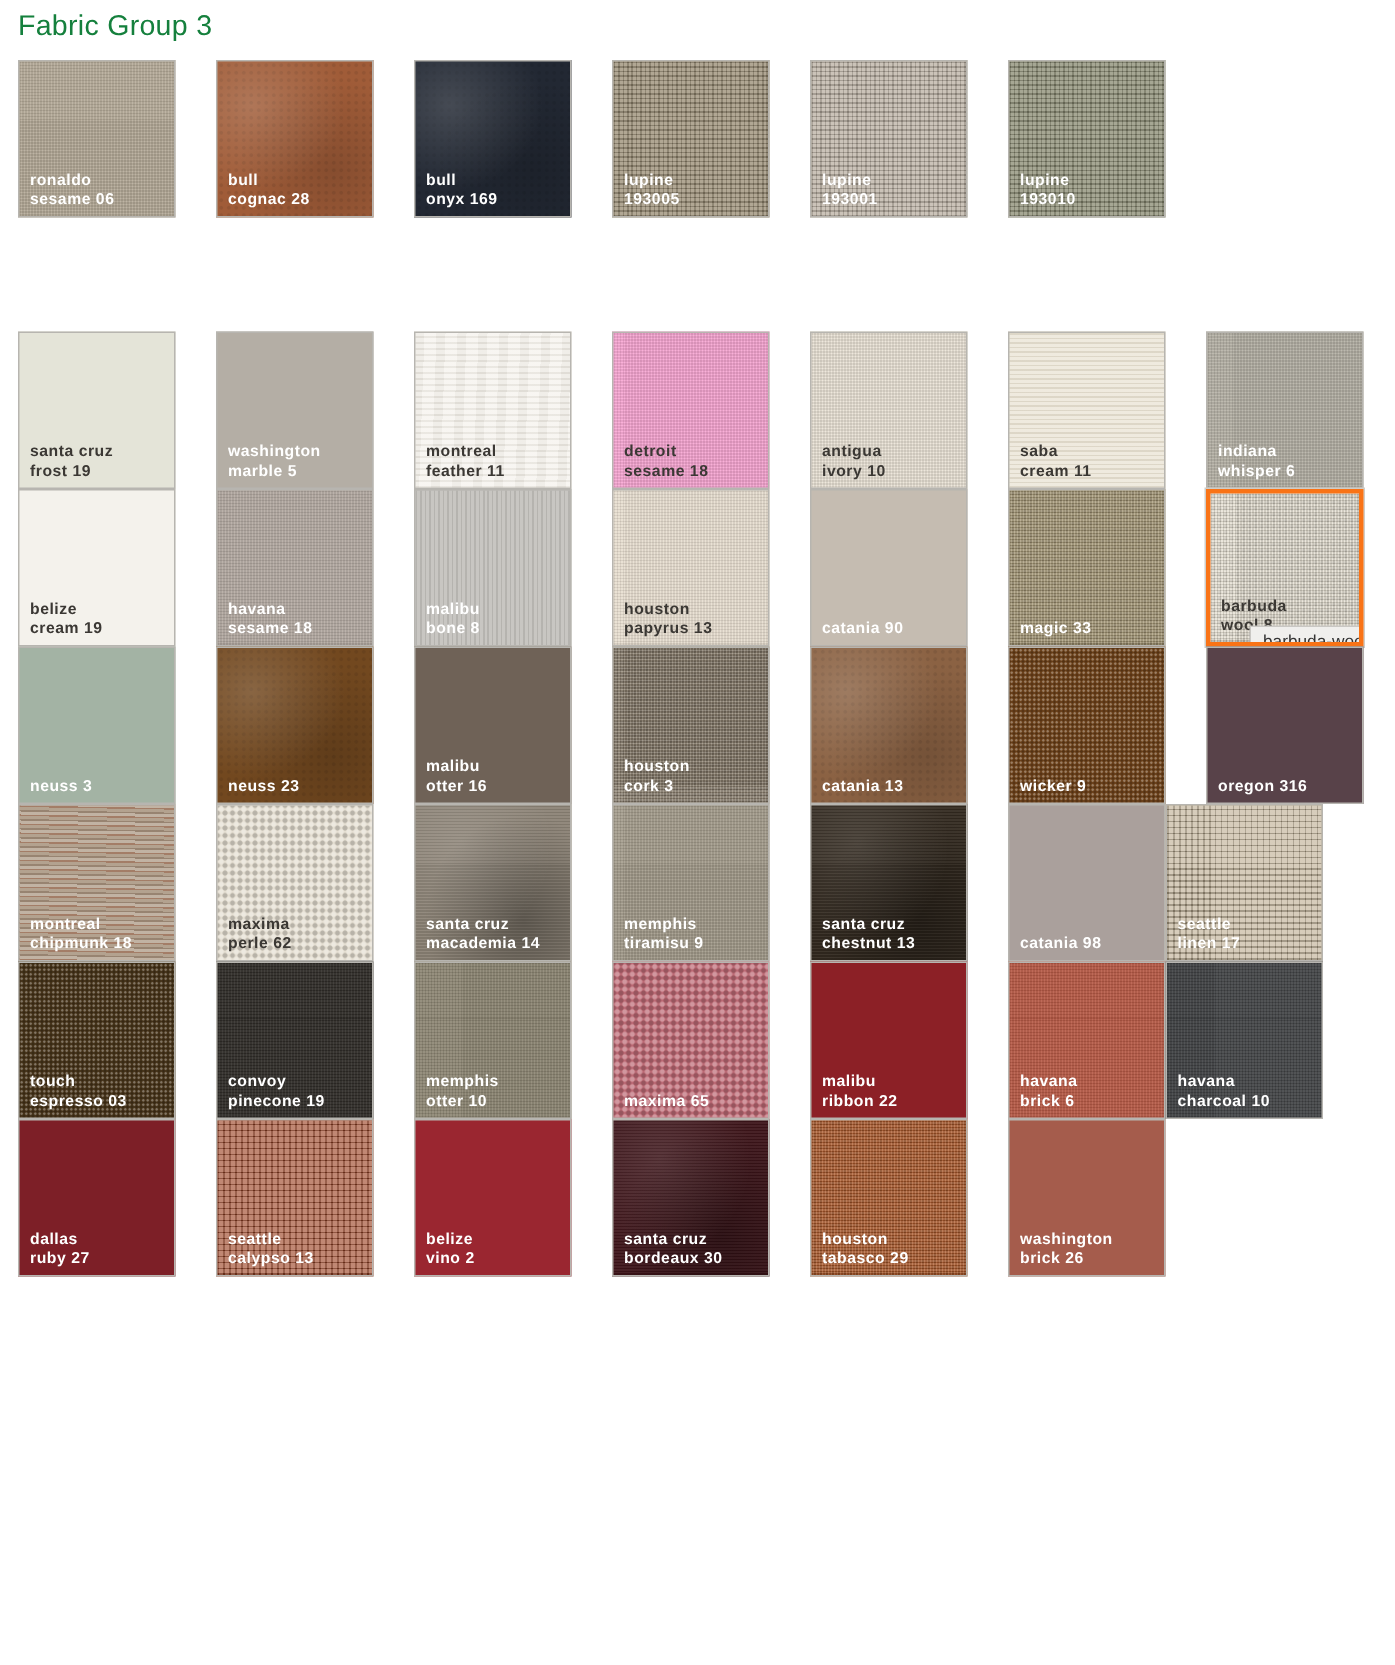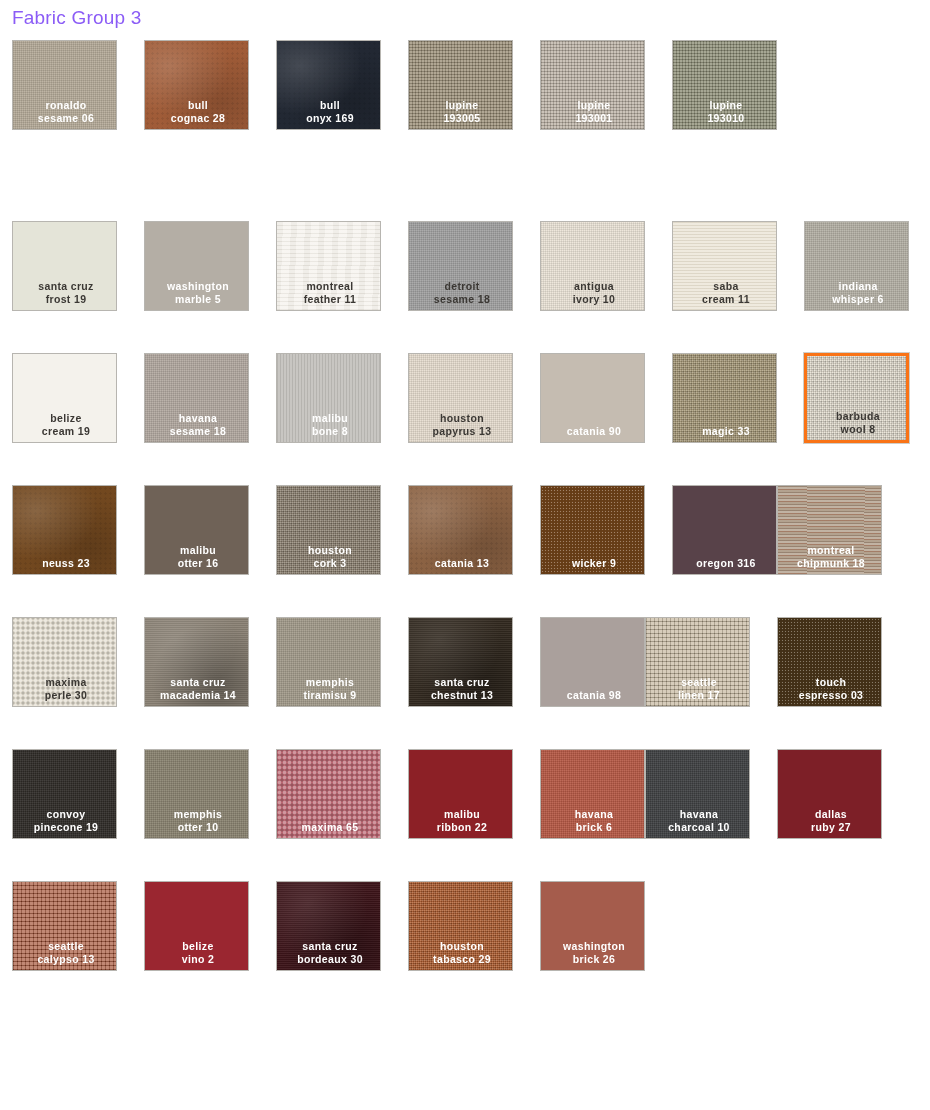--- a/index.html
+++ b/index.html
@@ -17,46 +17,44 @@
     position: relative;
   }
 
   .page { position: relative; width: 930px; }
 
   .group { position: relative; }
 
   .group-title {
     font-size: 19px;
     font-weight: 400;
-    color: #8b5cf6;
+    color: #15803d;
     letter-spacing: 0.2px;
     margin: 0;
     padding: 0 0 0 12px;
     line-height: 1;
   }
 
   .swatch-grid {
     display: flex;
     flex-wrap: wrap;
     padding-left: 12px;
     gap: 0;
   }
 
   .swatch {
     position: relative;
     width: 105px;
-    height: 90px;
+    height: 105px;
     margin-right: 27px;
-    margin-bottom: 42px;
     border: 1px solid #b7b5b0;
     box-sizing: border-box;
     overflow: hidden;
     cursor: pointer;
     background-repeat: repeat;
-    text-align: center;
   }
   .swatch:last-child { margin-right: 0; }
 
   .swatch-texture {
     position: absolute;
     inset: 0;
     pointer-events: none;
   }
 
   .swatch-label {
@@ -213,21 +211,21 @@
           <div class="swatch" style="background: rgb(180, 174, 165);">
             <div class="swatch-texture tx-flat"></div>
             <div class="swatch-label light">washington
 marble 5</div>
           </div>
           <div class="swatch" style="background: rgb(243, 239, 232);">
             <div class="swatch-texture tx-hstreak"></div>
             <div class="swatch-label dark">montreal
 feather 11</div>
           </div>
-          <div class="swatch" style="background: #a3a3a3;">
+          <div class="swatch" style="background: #f9a8d4;">
             <div class="swatch-texture tx-weave"></div>
             <div class="swatch-label dark">detroit
 sesame 18</div>
           </div>
           <div class="swatch" style="background: rgb(236, 229, 216);">
             <div class="swatch-texture tx-weave"></div>
             <div class="swatch-label dark">antigua
 ivory 10</div>
           </div>
           <div class="swatch" style="background: rgb(233, 226, 210);">
@@ -267,20 +265,24 @@
           <div class="swatch" style="background: rgb(168, 154, 119);">
             <div class="swatch-texture tx-melange"></div>
             <div class="swatch-label light">magic 33</div>
           </div>
           <div class="swatch hovered" style="background: rgb(229, 223, 209); margin-right: 0px;">
             <div class="swatch-texture tx-melange"></div>
             <div class="swatch-label dark">barbuda
 wool 8</div>
             <div class="tooltip" style="left: 26px; top: 88px; background: rgb(240, 239, 237); border-color: rgb(201, 199, 195); color: rgb(51, 51, 51);">barbuda-wool-8</div>
           </div>
+          <div class="swatch" style="background: rgb(163, 179, 164);">
+            <div class="swatch-texture tx-flat"></div>
+            <div class="swatch-label light">neuss 3</div>
+          </div>
           <div class="swatch" style="background: rgb(114, 72, 31); text-decoration: underline;">
             <div class="swatch-texture tx-leather"></div>
             <div class="swatch-label light">neuss 23</div>
           </div>
           <div class="swatch" style="background: rgb(111, 98, 87);">
             <div class="swatch-texture tx-flat"></div>
             <div class="swatch-label light">malibu
 otter 16</div>
           </div>
           <div class="swatch" style="background: rgb(142, 130, 113);">
@@ -301,21 +303,21 @@
             <div class="swatch-label light">oregon 316</div>
           </div>
           <div class="swatch" style="background: rgb(169, 149, 128);">
             <div class="swatch-texture tx-chipmunk"></div>
             <div class="swatch-label light">montreal
 chipmunk 18</div>
           </div>
           <div class="swatch" style="background: rgb(229, 223, 210);">
             <div class="swatch-texture tx-pebble"></div>
             <div class="swatch-label dark">maxima
-perle 30</div>
+perle 62</div>
           </div>
           <div class="swatch" style="background: rgb(139, 130, 117);">
             <div class="swatch-texture tx-velvet"></div>
             <div class="swatch-label light">santa cruz
 macademia 14</div>
           </div>
           <div class="swatch" style="background: rgb(164, 156, 140);">
             <div class="swatch-texture tx-weave"></div>
             <div class="swatch-label light">memphis
 tiramisu 9</div>

